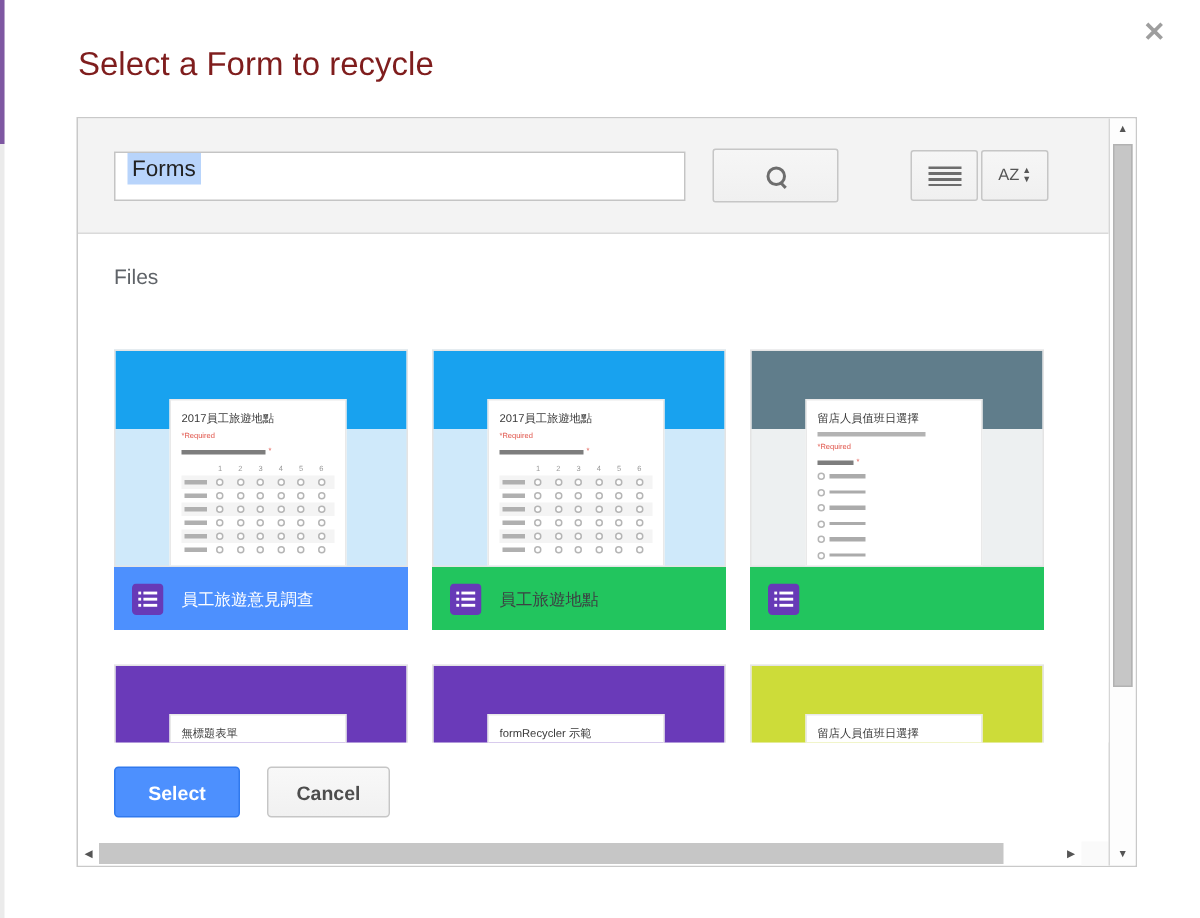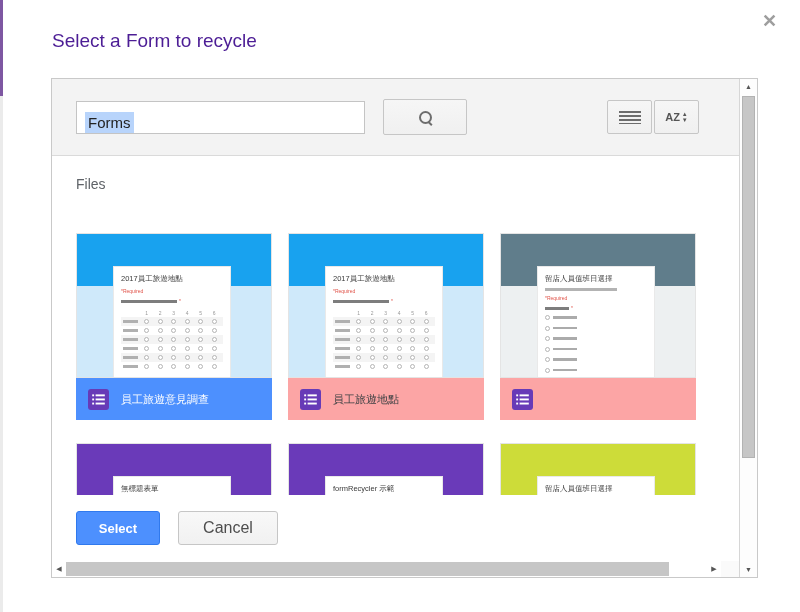--- a/index.html
+++ b/index.html
@@ -4,51 +4,51 @@
 <style>
   * { margin:0; padding:0; box-sizing:border-box; }
   html,body { width:800px; height:612px; background:#fff; overflow:hidden;
               font-family:"Liberation Sans", sans-serif; }
   .stage { position:relative; width:800px; height:612px; background:#fff; }
 
   
   .edge-strip { position:absolute; left:0; top:0; width:3px; height:612px; background:#ebebeb; }
   .edge-strip .purple { position:absolute; left:0; top:0; width:3px; height:96px; background:#7e57a2; }
 
-  .dlg-title { position:absolute; left:52px; top:30px; font-size:19px; color:#4c1d95; }
+  .dlg-title { position:absolute; left:52px; top:30px; font-size:22px; color:#7f1d1d; }
   .close-x { position:absolute; left:762px; top:10px; font-size:18px; color:#9e9e9e;
              cursor:pointer; font-weight:bold; }
 
   
   .picker { position:absolute; left:51px; top:78px; width:707px; height:500px;
             border:1px solid #c9c9c9; background:#fff; display:flex; }
   .picker-main { width:687px; display:flex; flex-direction:column; }
 
   
   .search-bar { height:77px; background:#f3f3f3; border-bottom:1px solid #dadada;
                 display:flex; align-items:center; padding:0 16px 0 24px; flex:none; }
-  .search-input { width:289px; height:33px; background:#fff; border:1px solid #c4c4c4;
-                  font-size:15px; color:#222; display:flex; align-items:flex-end; padding:0 8px; }
+  .search-input { width:381px; height:33px; background:#fff; border:1px solid #c4c4c4;
+                  font-size:15px; color:#222; display:flex; align-items:flex-start; padding:0 8px; }
   .search-input .sel { background:#b8d4fb; padding:2px 3px; }
   .search-btn { width:84px; height:36px; margin-left:18px; background:linear-gradient(#f6f6f6,#f0f0f0);
                 border:1px solid #c6c6c6; border-radius:2px; display:flex; align-items:center;
                 justify-content:center; cursor:pointer; }
   .mag { position:relative; width:13px; height:13px; }
   .mag::before { content:""; position:absolute; left:0; top:0; width:9px; height:9px;
                  border:2px solid #6d6d6d; border-radius:50%; }
   .mag::after { content:""; position:absolute; left:10px; top:10px; width:5px; height:2px;
                 background:#6d6d6d; transform:rotate(45deg); transform-origin:0 0; }
   .view-group { margin-left:auto; margin-right:24px; display:flex; gap:2px; }
   .view-btn { width:45px; height:34px; background:linear-gradient(#f6f6f6,#f0f0f0);
               border:1px solid #c6c6c6; border-radius:2px; display:flex; align-items:center;
               justify-content:center; cursor:pointer; }
   .list-glyph { width:22px; height:13px;
       background:repeating-linear-gradient(#6d6d6d 0 2px, transparent 2px 4px); }
   .az { display:flex; align-items:center; gap:2px; }
-  .az .letters { font-size:11px; font-weight:bold; color:#555; letter-spacing:0; }
+  .az .letters { font-size:11px; font-weight:normal; color:#555; letter-spacing:0; }
   .az .arrows { display:flex; flex-direction:column; font-size:6px; color:#555; line-height:6px; }
 
   
   .viewport { height:339px; overflow:hidden; background:#fff; position:relative; flex:none; }
   .files-label { margin:20px 0 0 24px; font-size:14px; color:#5f6368; }
   .grid { position:absolute; left:24px; top:77px; width:640px; display:flex; flex-wrap:wrap;
           column-gap:16px; row-gap:23px; }
   .card { width:196px; cursor:pointer; }
   .thumb { position:relative; width:196px; height:145px; overflow:hidden; border:1px solid #e4e4e4;padding-left:14px; }
   .band { position:absolute; left:0; top:0; right:0; height:52px; }
@@ -64,34 +64,34 @@
   .star { color:#e0544a; font-size:5px; line-height:3px; }
   .gtable { margin-top:5px; }
   .grow { display:flex; align-items:center; height:9px; padding:0 2px; }
   .grow.alt { background:#f4f4f4; }
   .grow .gl { width:17px; flex:none; display:flex; }
   .grow .gc { flex:1; display:flex; justify-content:center; font-size:5px; color:#999; }
   .rad { width:5px; height:5px; border:1px solid #b5b5b5; border-radius:50%; background:#fff; }
   .opt-row { display:flex; align-items:center; gap:3px; margin-top:5.5px; }
   .opt-row .bar { width:24px; height:2.5px; background:#ababab; }
 
-  .card-footer { height:42px; background:#fca5a5; display:flex; align-items:center;
+  .card-footer { height:42px; background:#22c55e; display:flex; align-items:center;
                  padding:0 10px 0 12px; gap:12px; }
   .card.selected .card-footer { background:#4d90fe; }
   .ft-title { font-size:11px; color:#3c4043; white-space:nowrap; overflow:hidden; }
   .card.selected .ft-title { color:#fff; }
 
   
   .action-bar { height:66px; background:#fff; flex:none; display:flex; align-items:center;
                 padding-left:24px; gap:18px; }
   .btn-select { width:84px; height:34px; background:#4d90fe; border:1px solid #3079ed;
                 border-radius:3px; color:#fff; font-weight:bold; font-size:13px; cursor:pointer; }
-  .btn-cancel { width:100px; height:34px; background:linear-gradient(#f8f8f8,#f1f1f1);
-                border:1px solid #c6c6c6; border-radius:3px; color:#4d4d4d; font-weight:normal;
-                font-size:16px; cursor:pointer; }
+  .btn-cancel { width:82px; height:34px; background:linear-gradient(#f8f8f8,#f1f1f1);
+                border:1px solid #c6c6c6; border-radius:3px; color:#4d4d4d; font-weight:bold;
+                font-size:13px; cursor:pointer; }
 
   
   .hscroll { height:16px; flex:none; display:flex; align-items:center; background:#fff; }
   .hs-arrow { width:14px; text-align:center; font-size:7px; color:#555; cursor:pointer; }
   .hs-track { flex:1; height:14px; position:relative; }
   .hs-thumb { position:absolute; left:0; top:0; height:14px; width:94%; background:#c6c6c6; cursor:grab; }
   .hs-corner { width:18px; height:16px; background:#fafafa; }
 
   
   .vscroll { width:18px; border-left:1px solid #d6d6d6; background:#fdfdfd;

